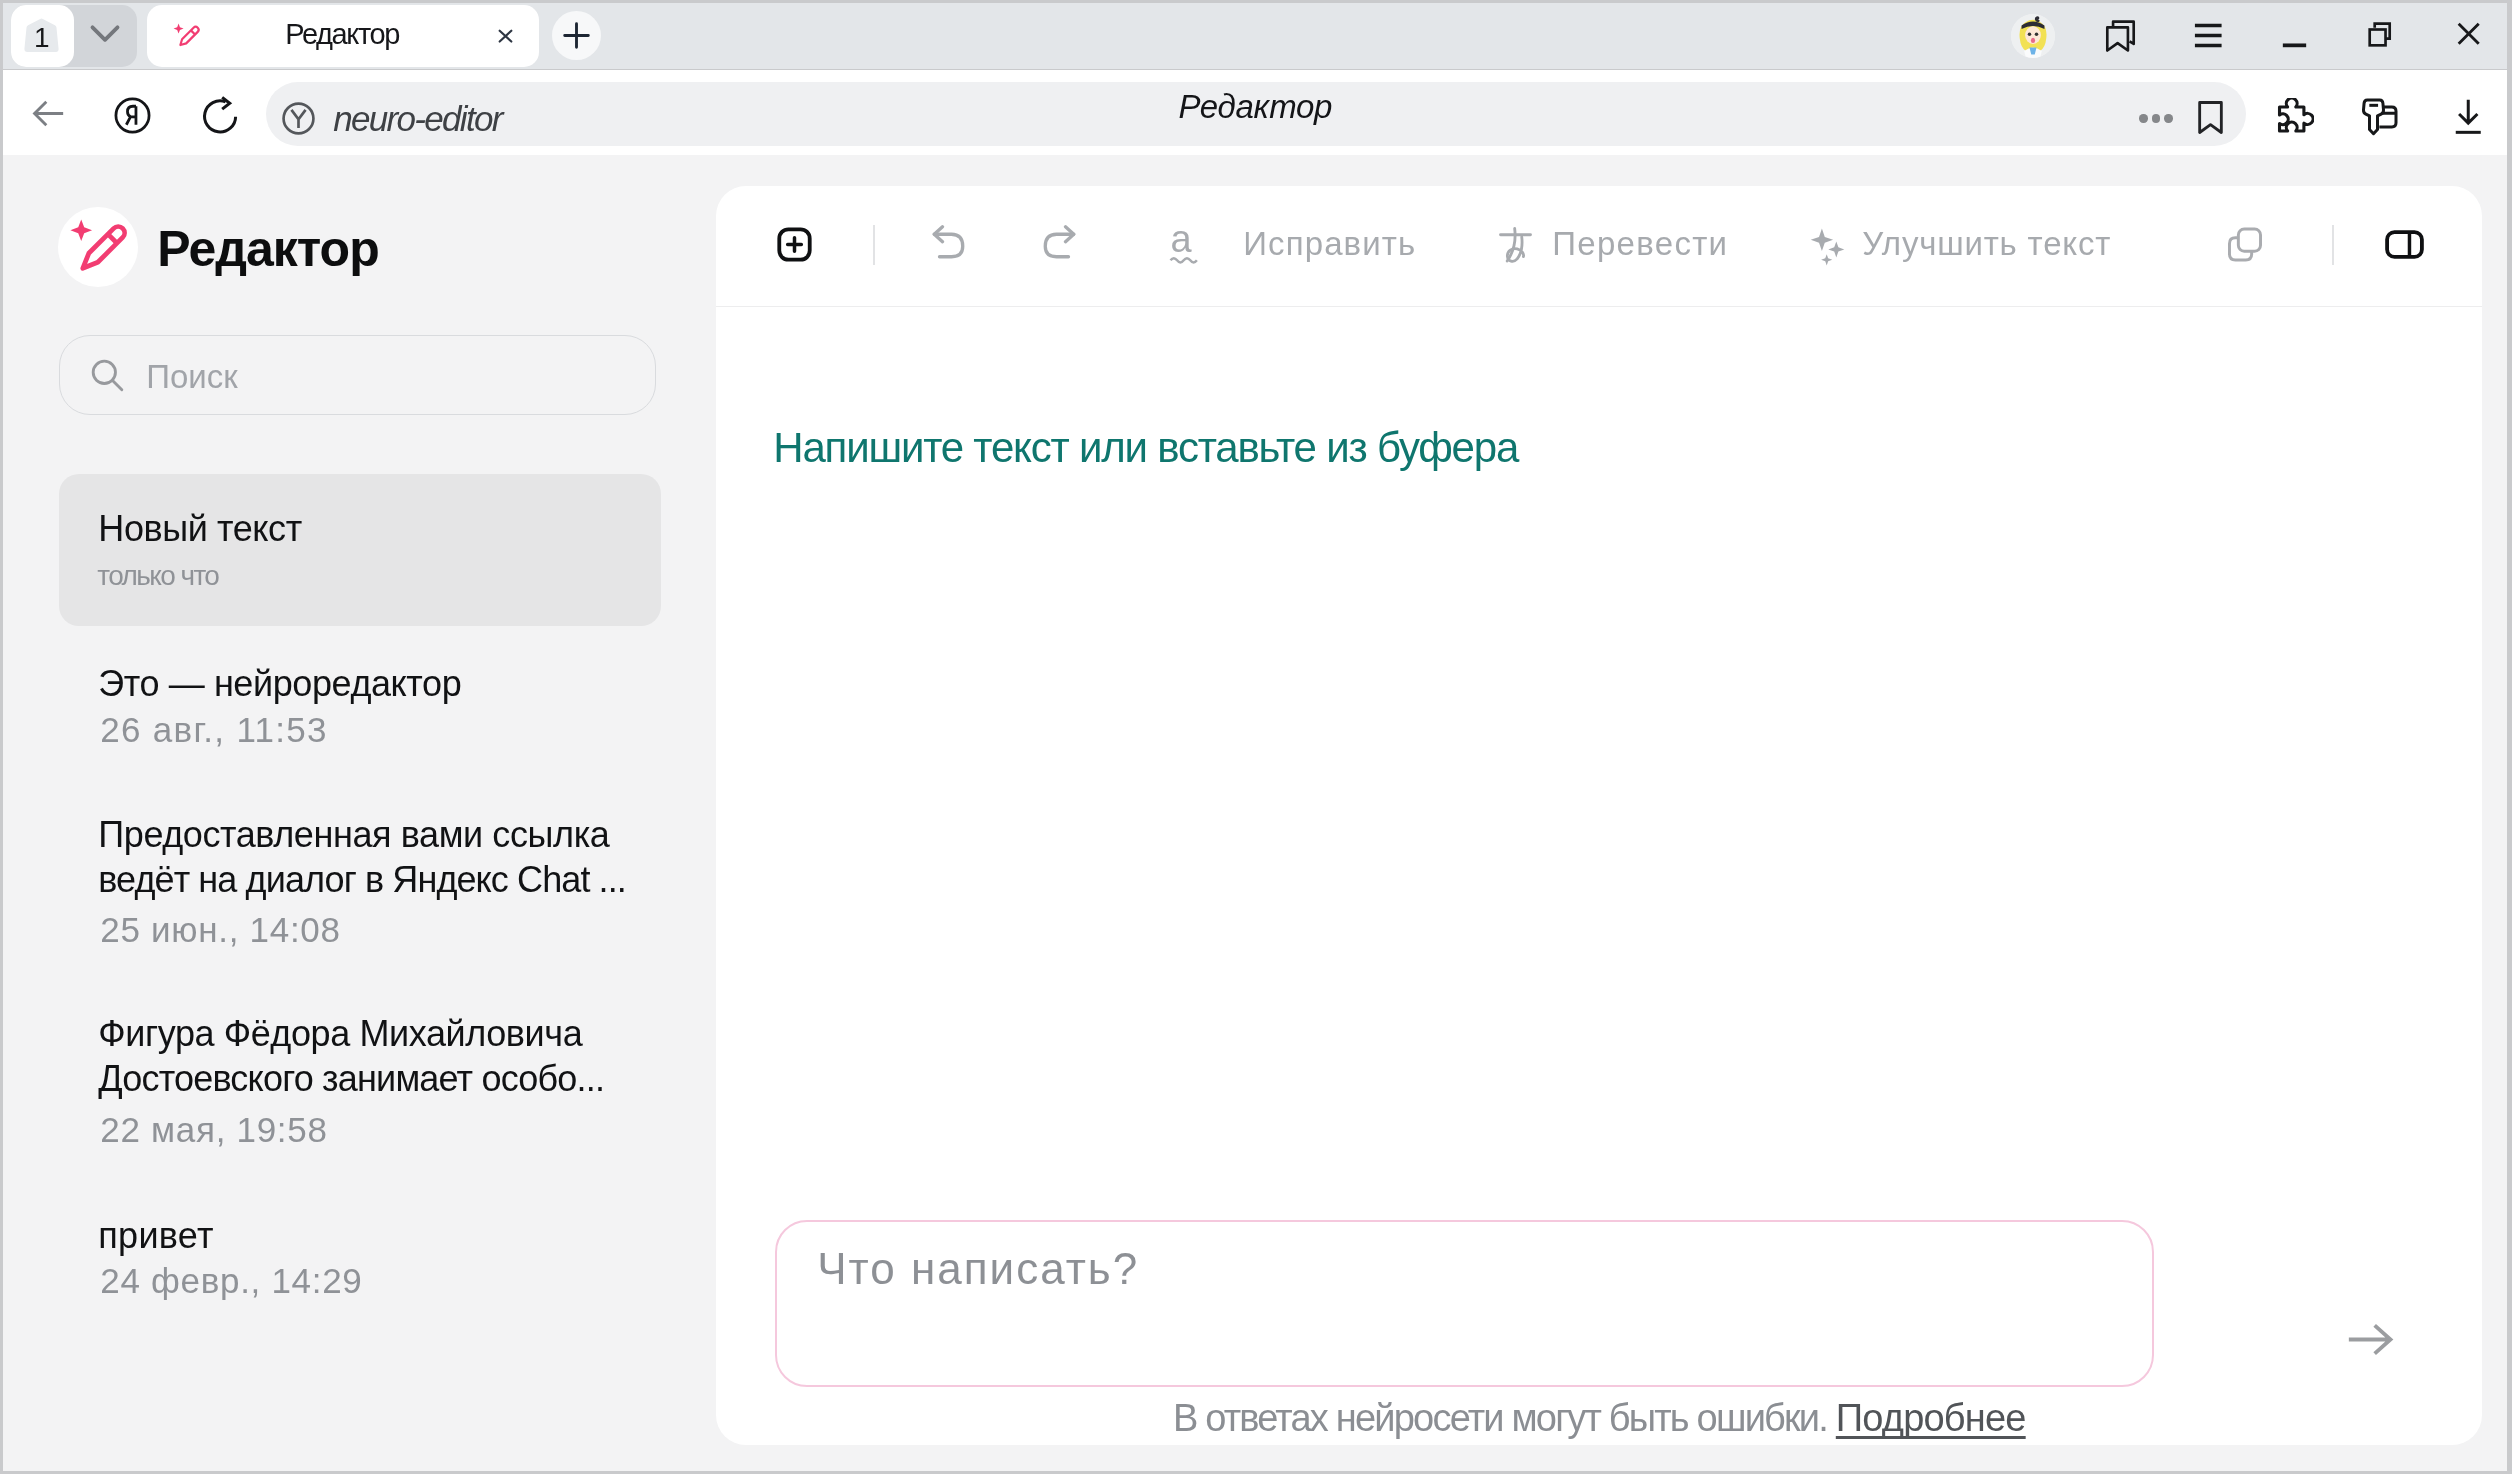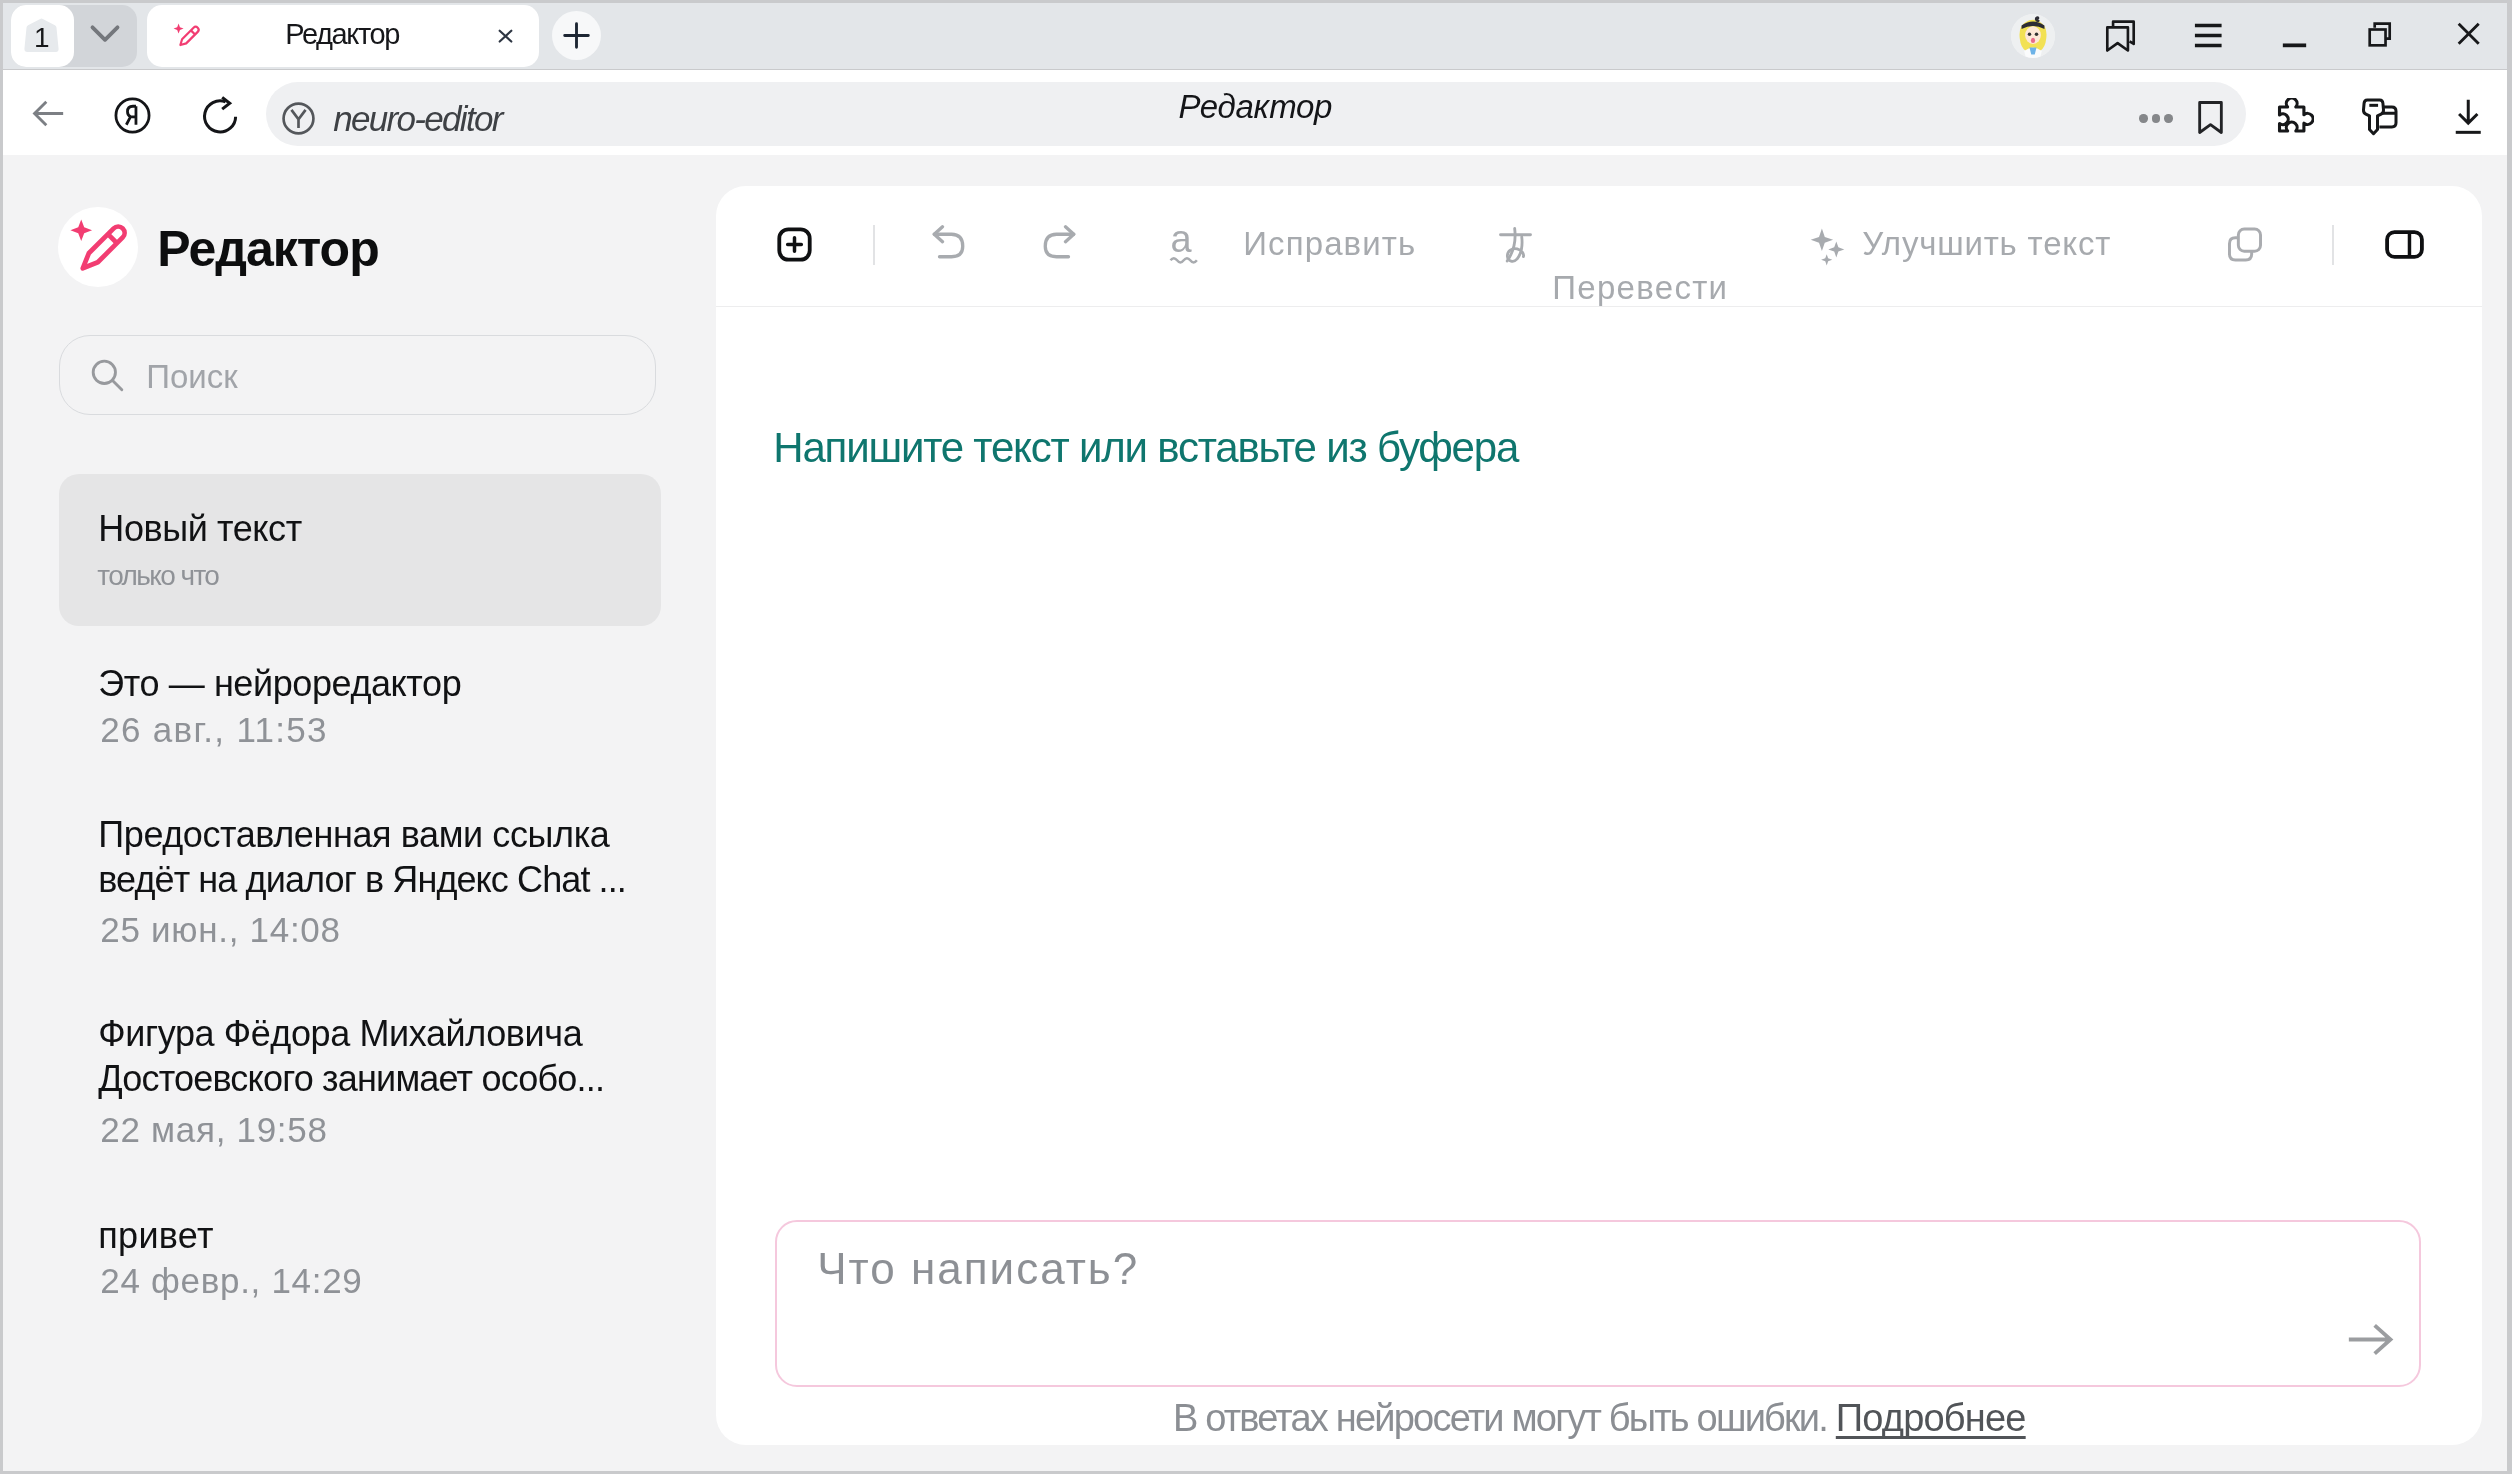--- a/index.html
+++ b/index.html
@@ -65,28 +65,28 @@
 #panel { position:absolute; left:713px; top:31px; width:1766px; height:1259px; background:#ffffff; border-radius:30px; }
 #toolbar { position:absolute; left:0; top:0; width:1766px; height:121px; border-bottom:1.7px solid #ededee; }
 .tbtext { font-size:33px; color:#a7aaae; }
 #tb-plus { position:absolute; left:61px; top:41px; }
 #tb-div1 { position:absolute; left:157px; top:39px; width:1.7px; height:40px; background:#e2e3e5; }
 #tb-undo { position:absolute; left:216px; top:39px; }
 #tb-redo { position:absolute; left:327px; top:39px; }
 #tb-fix-i { position:absolute; left:452px; top:35px; }
 #tb-fix { position:absolute; left:527px; top:39px; letter-spacing:1.1px; }
 #tb-tr-i { position:absolute; left:780px; top:40px; }
-#tb-tr { position:absolute; left:836px; top:39px; letter-spacing:1.3px;margin-top:44px; }
+#tb-tr { position:absolute; left:836px; top:39px; letter-spacing:1.3px; }
 #tb-imp-i { position:absolute; left:1093px; top:41px; }
 #tb-imp { position:absolute; left:1146px; top:39px; letter-spacing:0.8px; }
 #tb-copy { position:absolute; left:1512px; top:41px; }
 #tb-div2 { position:absolute; left:1616px; top:39px; width:1.7px; height:40px; background:#e2e3e5; }
 #tb-toggle { position:absolute; left:1669px; top:44px; }
 #edph { position:absolute; left:57px; top:238px; font-size:42px; letter-spacing:-1.2px; color:#0f766e; }
-#inputbox { position:absolute; left:59px; top:1034px; width:1646px; height:167px; border:2.5px solid #f5c8dd; border-radius:22px; }
+#inputbox { position:absolute; left:59px; top:1034px; width:1379px; height:167px; border:2.5px solid #f5c8dd; border-radius:32px; }
 #inputbox span { position:absolute; left:40px; top:22px; font-size:44px; letter-spacing:2px; color:#8d9095; }
 #arrow { position:absolute; left:1570px; top:100px; }
 #footer { position:absolute; left:0; top:1211px; width:1766px; text-align:center; font-size:38px; letter-spacing:-1.8px; color:#8b8e93; }
 #footer a { color:#515458; text-decoration:underline; text-underline-offset:5px; text-decoration-skip-ink:none; letter-spacing:-0.8px; }
 </style>
 </head>
 <body>
 <div id="tabbar">
   <div id="grp1">
     <div id="chev"><svg width="32" height="20" viewBox="0 0 38 24">

